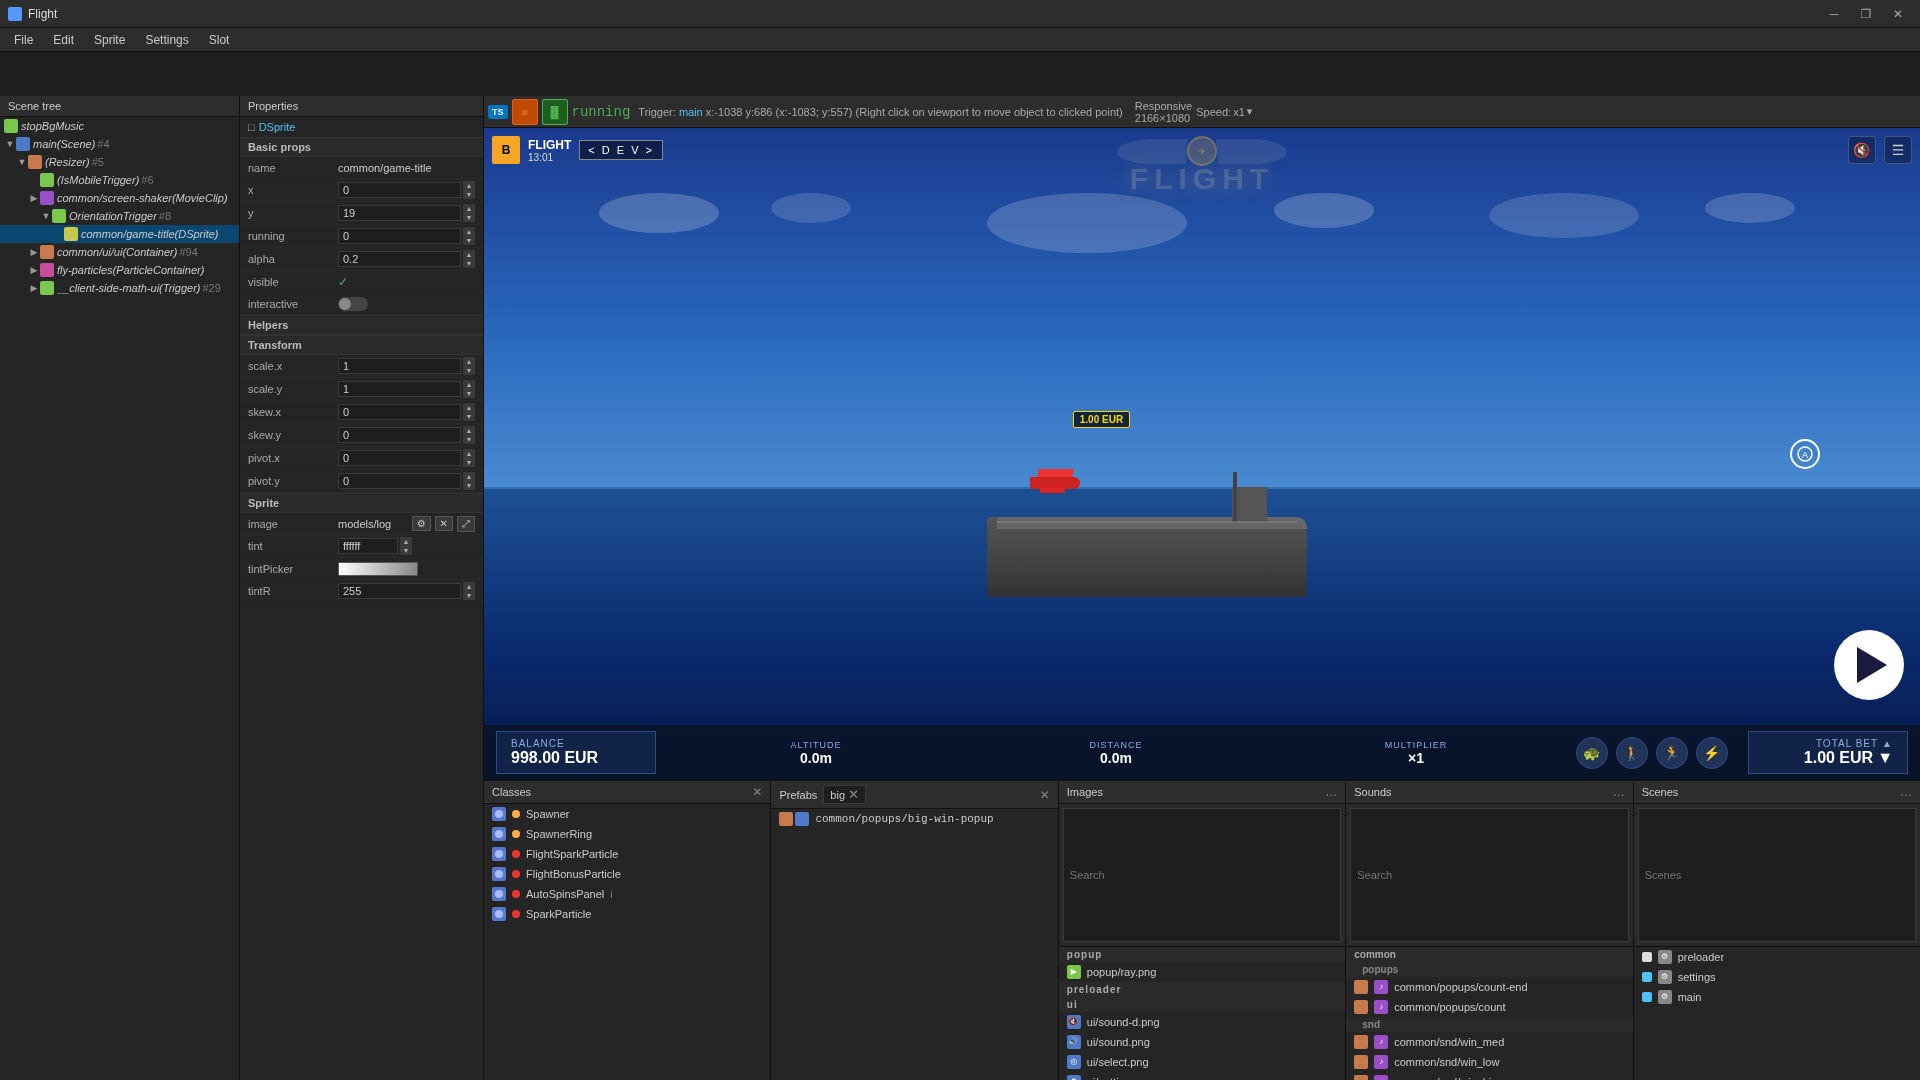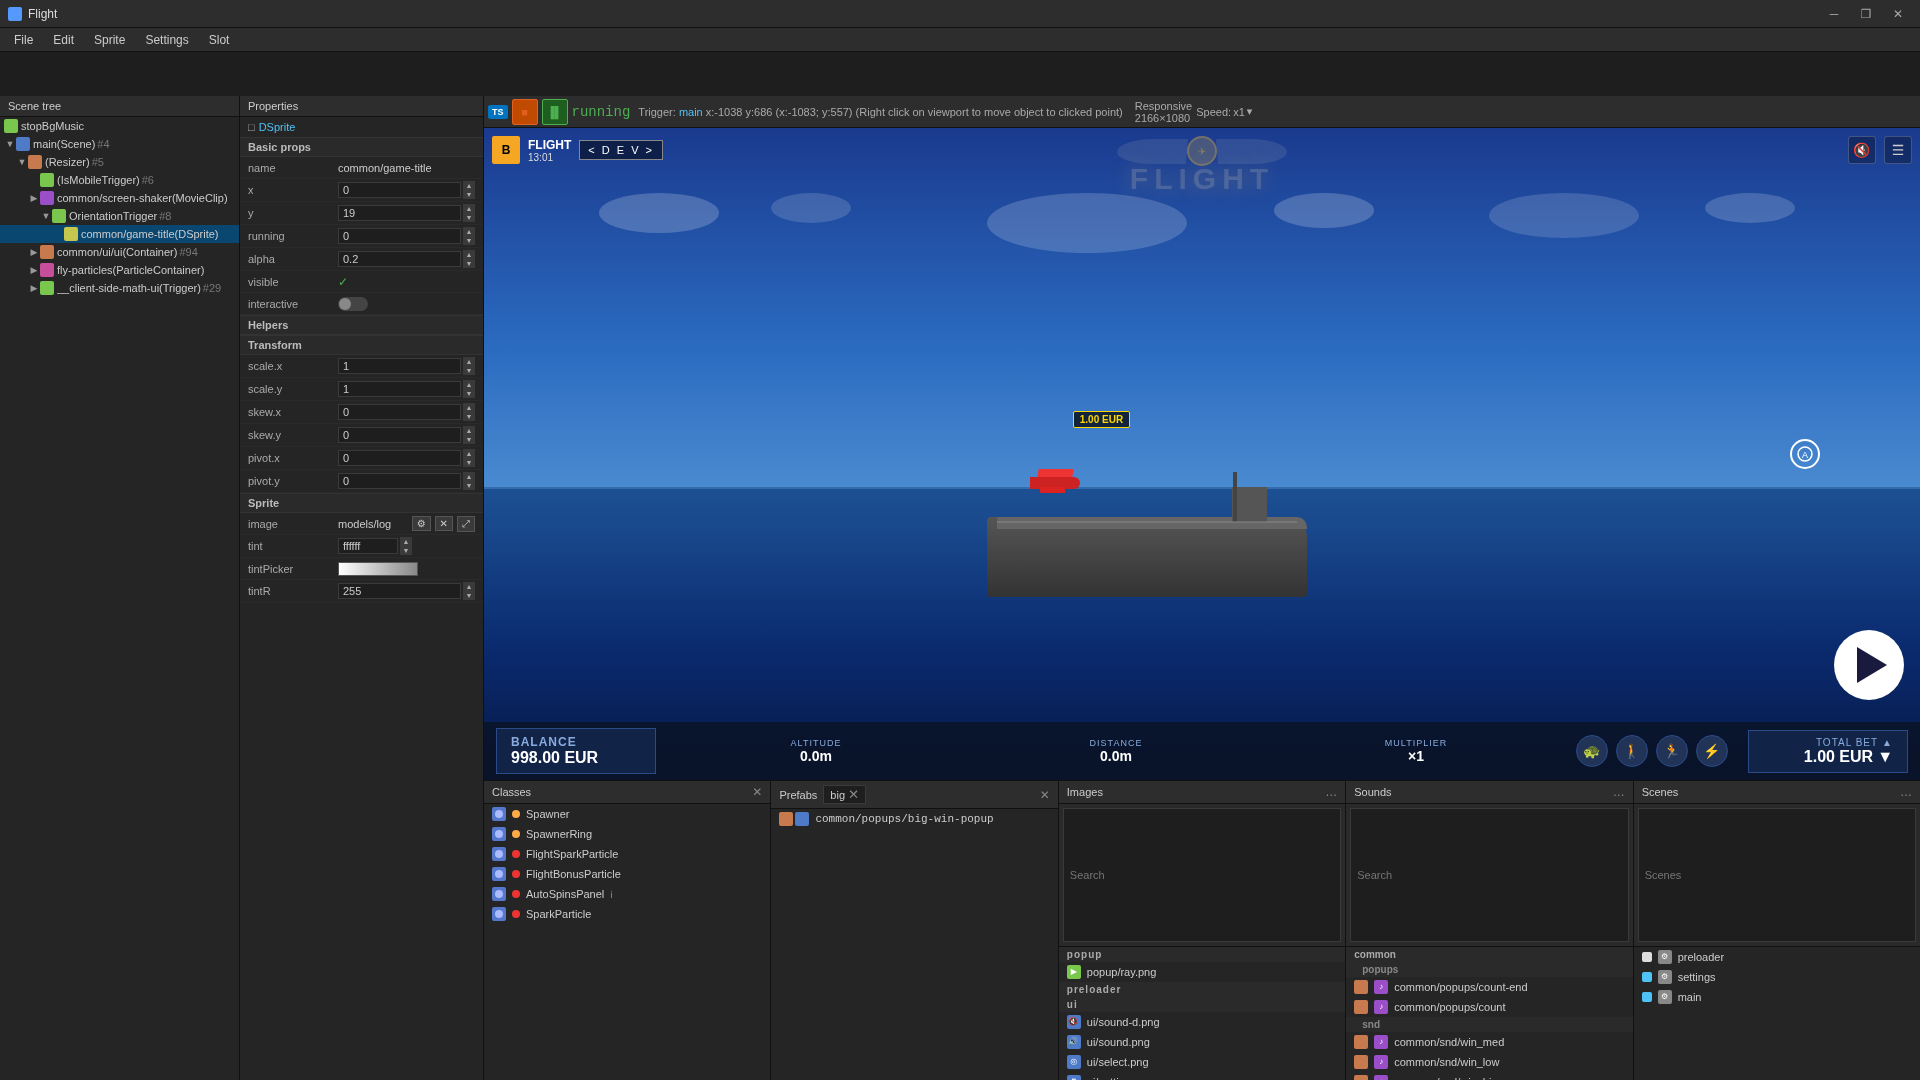--- a/index.html
+++ b/index.html
@@ -114,21 +114,21 @@
     }
     .icon-scene { background: #4e7ac7; }
     .icon-container { background: #c77a4e; }
     .icon-trigger { background: #7ac74e; }
     .icon-sprite { background: #c7c74e; }
     .icon-movie { background: #9a4ec7; }
     .icon-particle { background: #c74e9a; }
     .tree-chevron {
       width: 12px; color: #999; font-size: 9px; text-align: center; flex-shrink: 0;
     }
-    .tree-item-text { color: #ccc; overflow: hidden; text-overflow: ellipsis; }
+    .tree-item-text { color: #ccc; overflow: hidden; text-overflow: ellipsis; font-style: italic; }
     .tree-item-num { color: #777; margin-left: 2px; }
 
     
     #properties {
       width: 244px;
       background: #252526;
       border-right: 1px solid #111;
       display: flex;
       flex-direction: column;
       flex-shrink: 0;
@@ -452,21 +452,21 @@
       align-items: center;
       gap: 20px;
     }
     .vp-balance-section {
       background: rgba(20,40,80,0.8);
       border: 1px solid #2a4a8a;
       padding: 6px 14px;
       min-width: 160px;
     }
     .vp-balance-label {
-      font-size: 12px; color: #88aadd; text-transform: uppercase; letter-spacing: 1px; font-weight: bold;
+      font-size: 10px; color: #88aadd; text-transform: uppercase; letter-spacing: 1px;
     }
     .vp-balance-value {
       font-size: 16px; font-weight: bold; color: #fff;
     }
     .vp-stat-item {
       display: flex; flex-direction: column; align-items: center;
       flex: 1;
     }
     .vp-stat-label {
       font-size: 9px; color: #88aadd; text-transform: uppercase; letter-spacing: 1px;

